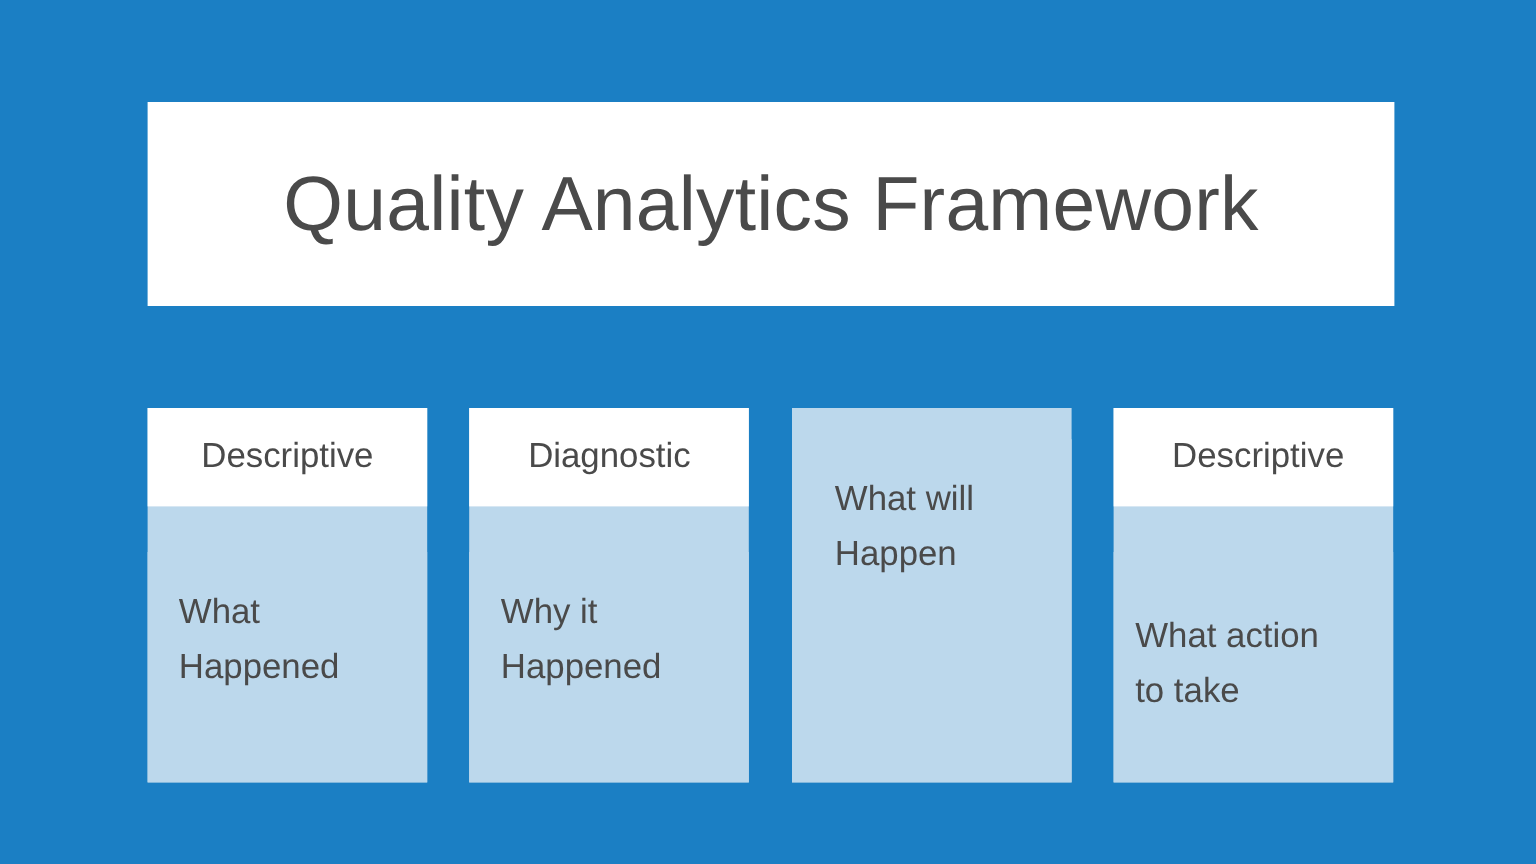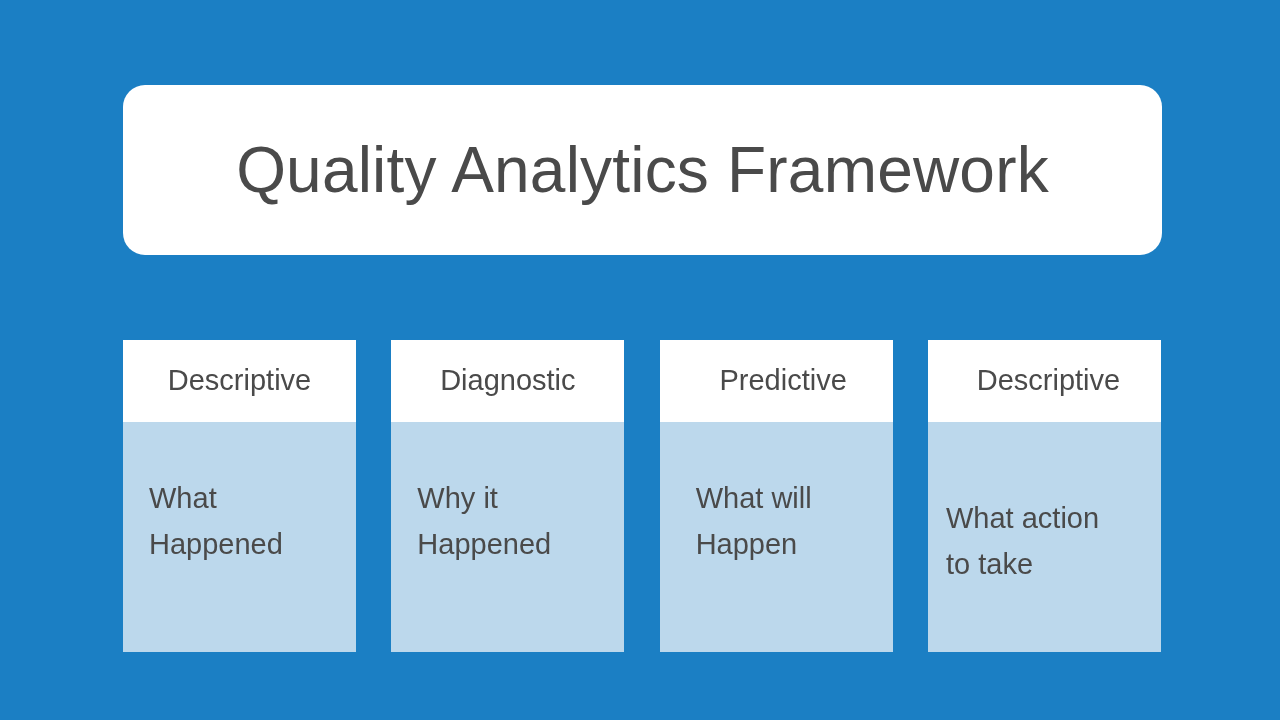--- a/index.html
+++ b/index.html
@@ -28,21 +28,20 @@
     position: absolute;
     left: 123px;
     top: 85px;
     width: 1039px;
     height: 170px;
     background: #ffffff;
     display: flex;
     align-items: center;
     justify-content: center;
     box-sizing: border-box;
-    border-radius: 22px;
   }
   .title-text {
     font-family: "Liberation Sans", sans-serif;
     font-size: 64px;
     font-weight: 300;
     letter-spacing: 0.2px;
     color: #4a4a4a;
     line-height: 1.1;
     white-space: nowrap;
   }
@@ -58,20 +57,21 @@
     justify-content: space-between;
   }
 
   .card {
     width: 233px;
     height: 312px;
     display: flex;
     flex-direction: column;
     background: #bcd8ec;
     box-sizing: border-box;
+    gap: 12px;
   }
 
   .card-header {
     height: 82px;
     background: #ffffff;
     display: flex;
     align-items: center;
     justify-content: center;
     box-sizing: border-box;
     padding: 0 10px;
@@ -137,23 +137,20 @@
       <div class="card-header">
         <span class="card-header-text">Diagnostic</span>
       </div>
       <div class="card-body">
         <div class="card-body-text">Why it
 Happened</div>
       </div>
     </div>
 
     <div class="card card-3">
-      <div class="card-header">
-        <span class="card-header-text">Predictive</span>
-      </div>
       <div class="card-body">
         <div class="card-body-text">What will
 Happen</div>
       </div>
     </div>
 
     <div class="card card-4">
       <div class="card-header">
         <span class="card-header-text">Descriptive</span>
       </div>

